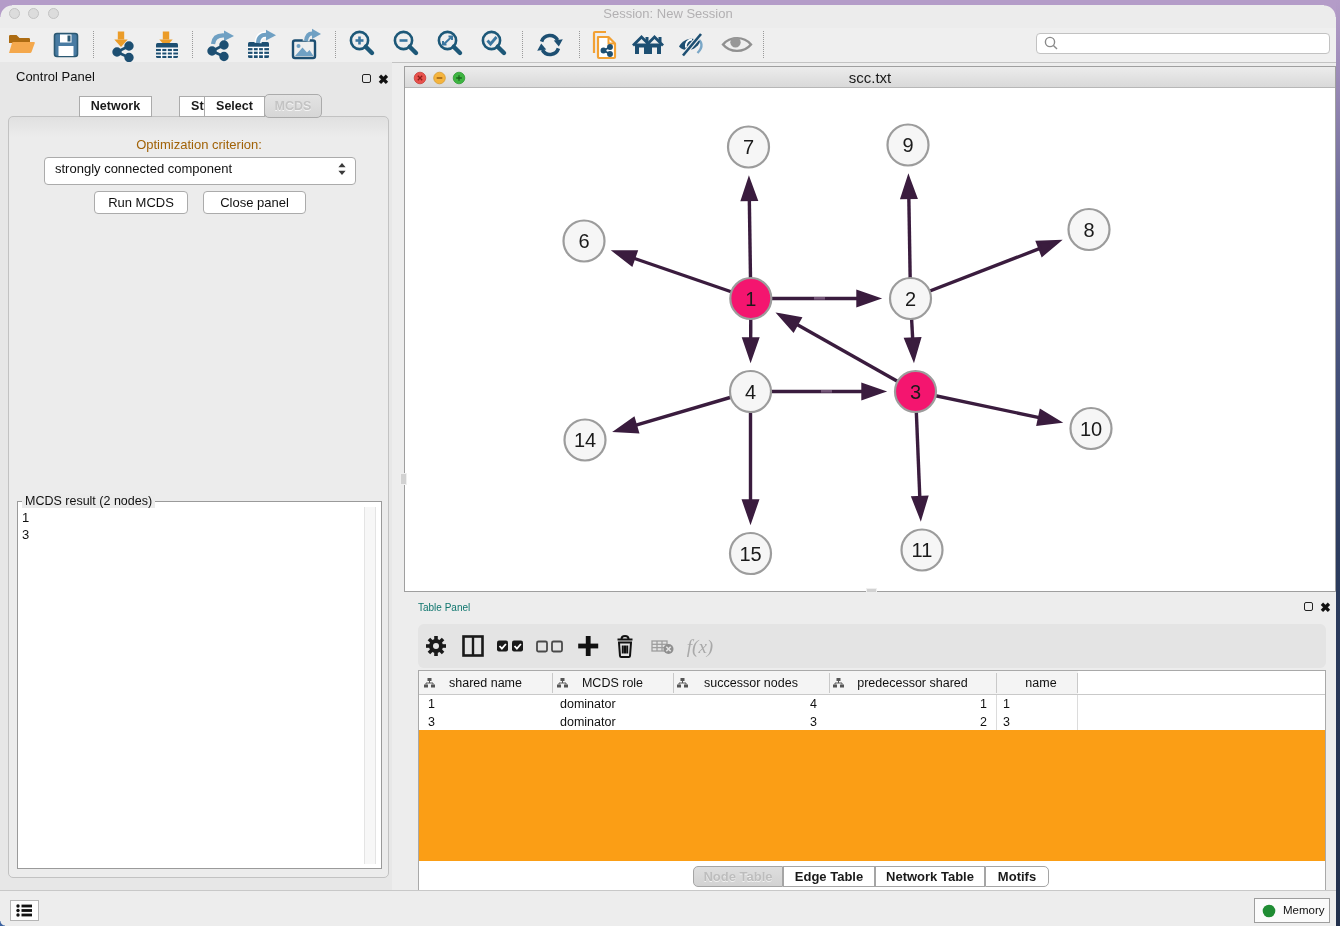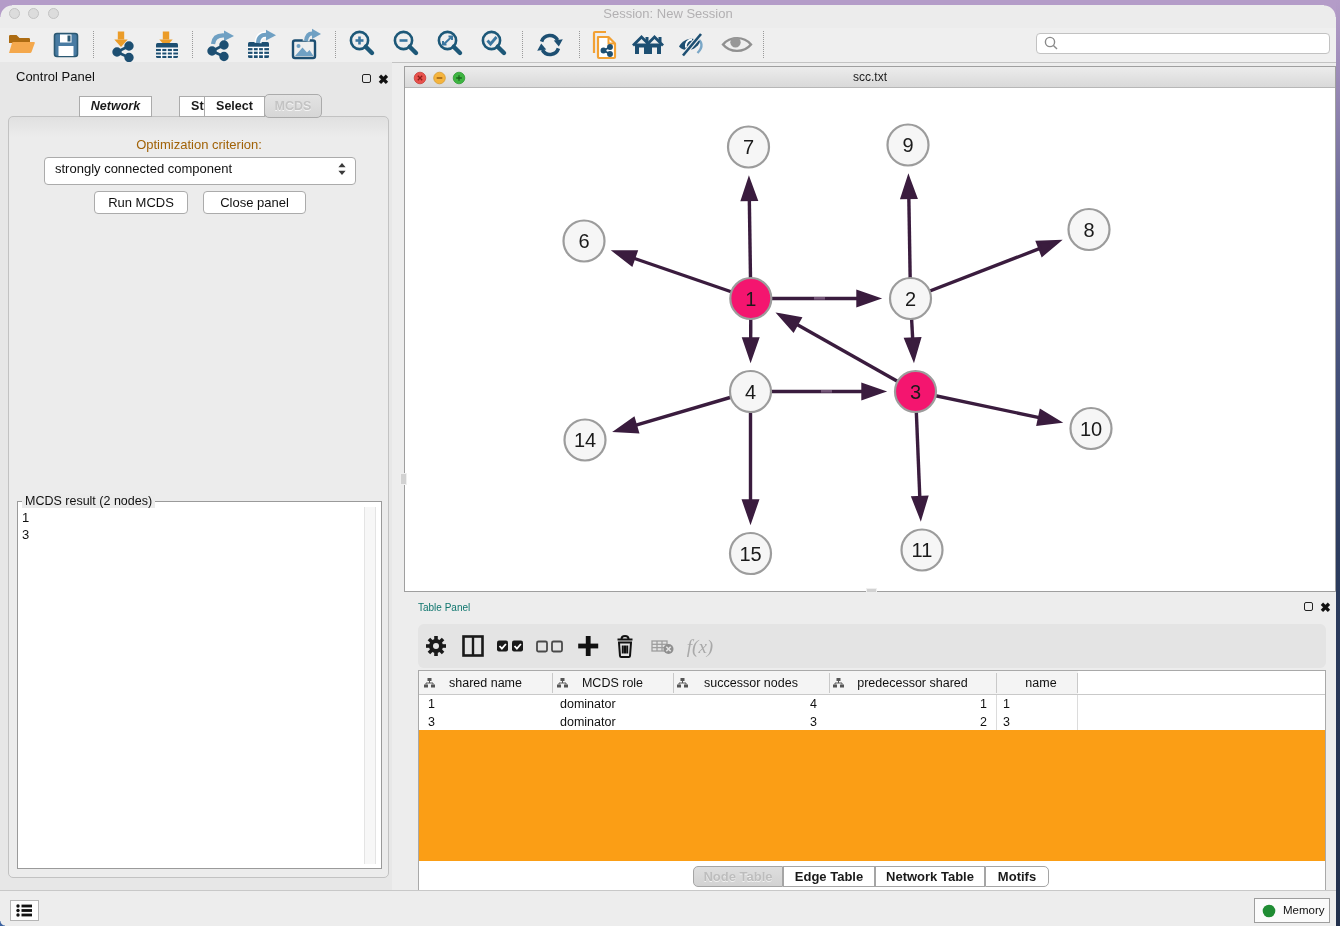--- a/index.html
+++ b/index.html
@@ -35,21 +35,21 @@
 #optselect{left:44px;top:95px;width:312px;height:28px;background:#fff;border:1px solid #ababab;border-radius:4px;box-sizing:border-box;font-size:13px;color:#111;line-height:22px;padding-left:10px;}
 .btn{position:absolute;top:129px;height:23px;background:#fff;border:1px solid #ababab;border-radius:4px;box-sizing:border-box;text-align:center;font-size:13px;color:#111;line-height:21px;}
 #fieldset{left:17px;top:439px;width:365px;height:368px;border:1px solid #9a9a9a;box-sizing:border-box;background:#fff;}
 #fieldset-label{left:22px;top:432px;background:#ebebeb;padding:0 3px;font-size:12.5px;color:#111;}
 #fs-scroll{left:364px;top:445px;width:10px;height:357px;background:#f7f7f7;border-left:1px solid #e4e4e4;border-right:1px solid #e4e4e4;}
 .fs-item{position:absolute;left:22px;font-size:13px;color:#111;}
 
 
 #netwin{left:404px;top:66px;width:932px;height:526px;border:1px solid #9f9f9f;box-sizing:border-box;background:#fff;}
 #nettitle{left:0;top:0;width:100%;height:21px;background:linear-gradient(#ececec,#d9d9d9);border-bottom:1px solid #b7b7b7;box-sizing:border-box;}
-#netname{left:0;top:0;width:100%;height:21px;line-height:21px;text-align:center;font-size:12px;color:#1a1a1a;}
+#netname{left:0;top:0;width:100%;height:21px;line-height:21px;text-align:center;font-size:15px;color:#1a1a1a;}
 #graph{left:0;top:21px;}
 #grip-v{left:400px;top:473px;width:5px;height:10px;background:#d2d2d2;border:1px solid #efefef;}
 #grip-h{left:866px;top:588px;width:9px;height:5px;background:#d2d2d2;border:1px solid #efefef;}
 
 
 #tpanel{left:405px;top:592px;width:931px;height:298px;background:#ededed;}
 #tp-title{left:13px;top:10px;font-size:10px;color:#0f766e;position:absolute;}
 #tp-toolbar{position:absolute;left:13px;top:32px;width:908px;height:44px;background:#e4e4e4;border-radius:6px;}
 #tbl{position:absolute;left:13px;top:78px;width:908px;height:227px;background:#fff;border:1px solid #a9a9a9;box-sizing:border-box;}
 #tbl-head{position:absolute;left:0;top:0;width:100%;height:24px;border-bottom:1px solid #c9c9c9;box-sizing:border-box;}
@@ -226,21 +226,21 @@
         <line x1="10.4" y1="10.4" x2="14" y2="14" stroke="#8a8a8a" stroke-width="1.4"></line>
       </svg>
     </div>
 </div>
 
 <div class="abs" id="cpanel">
 <div class="abs" id="cpanel-title">Control Panel</div>
 <div class="wicon-float" style="left:362px;top:12px;"></div>
 <div class="wicon-x" style="left:378px;top:12px;">✖</div>
 <div class="abs" id="cp-body"></div>
-<div class="tab" style="left:79px;width:73px;font-style:italic;">Network</div>
+<div class="tab" style="left:79px;width:73px;">Network</div>
 <div class="tab" style="left:151px;width:54px;margin-left:28px;">Style</div>
 <div class="tab" style="left:204px;width:61px;">Select</div>
 <div class="tab" id="tab-mcds" style="left:264px;width:58px;">MCDS</div>
 <div class="abs" id="optlabel">Optimization criterion:</div>
 <div class="abs" id="optselect">strongly connected component
 <svg width="8" height="12" style="position:absolute;right:9px;top:5px;">
         <polygon points="4,0 7.6,4.2 0.4,4.2" fill="#3a3a3a"></polygon>
         <polygon points="4,12 7.6,7.8 0.4,7.8" fill="#3a3a3a"></polygon>
       </svg>
 </div>

